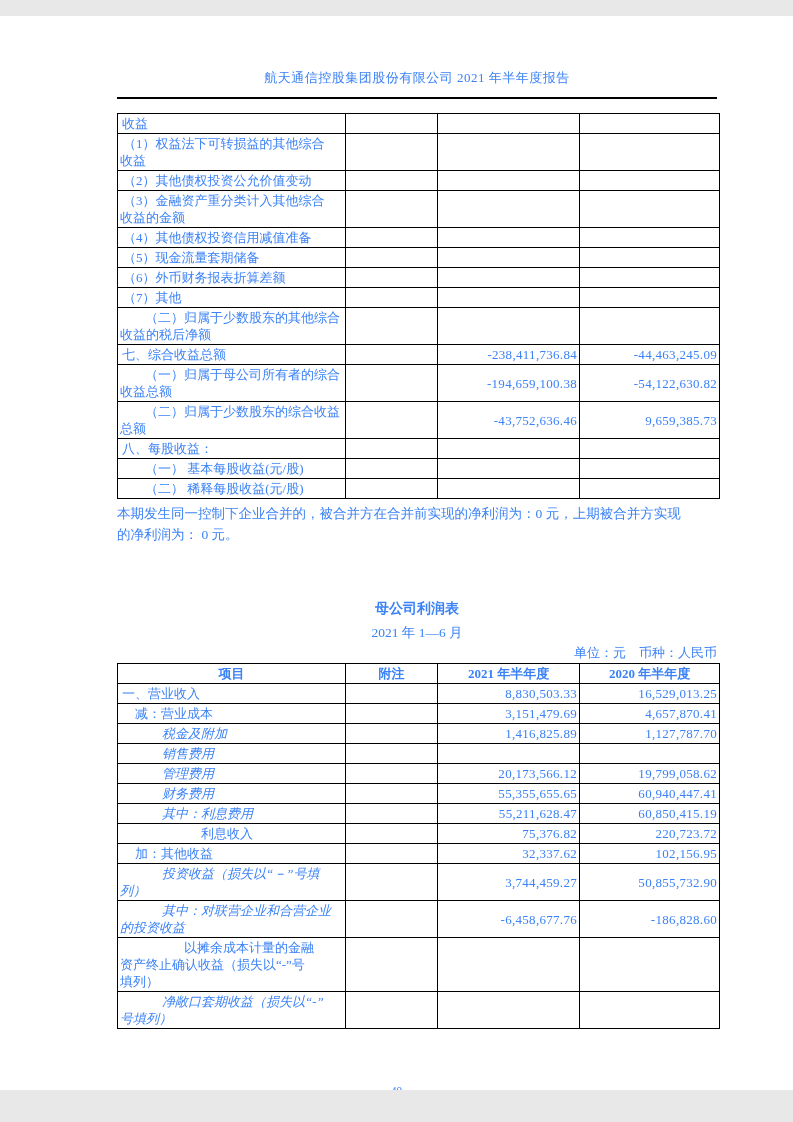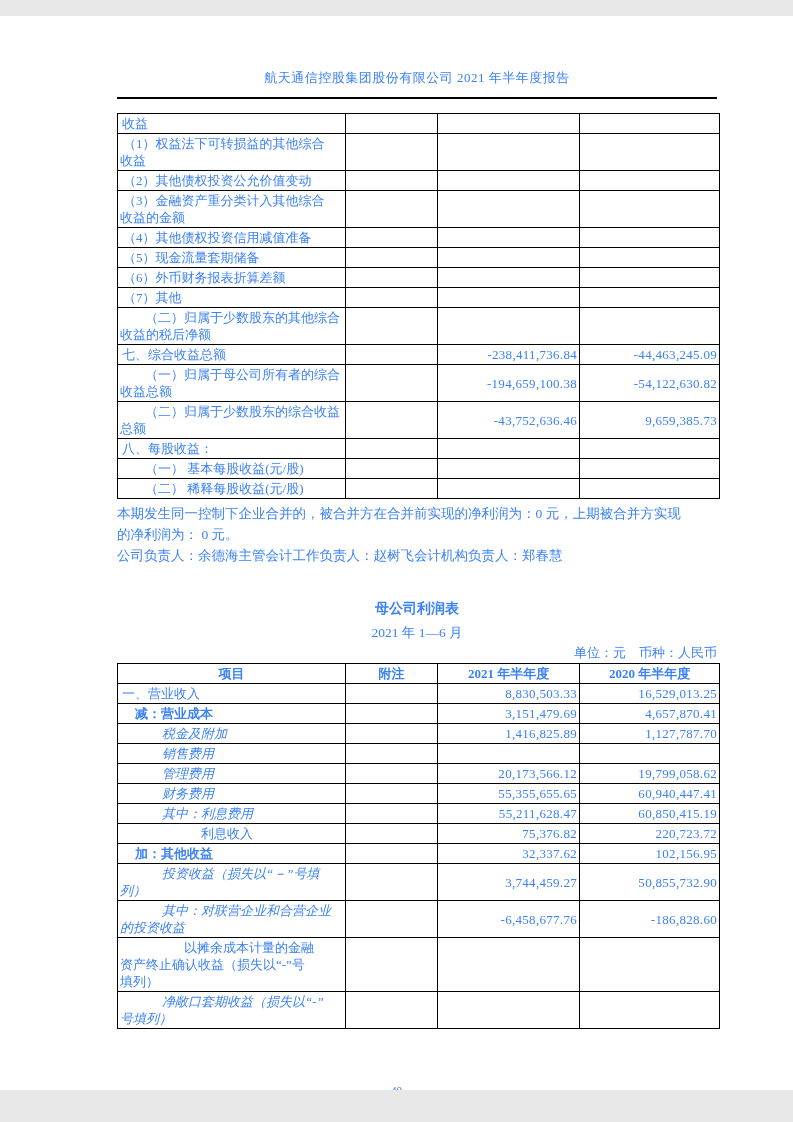--- a/index.html
+++ b/index.html
@@ -23,21 +23,21 @@
   table.fin td, table.fin th{
     border:1px solid #000;padding:1px 2px;line-height:17px;
     vertical-align:middle;overflow:hidden;
   }
   table.fin th{font-weight:bold;text-align:center;white-space:nowrap;}
   td.label{text-align:left;white-space:pre-wrap;word-break:break-all;}
   td.num{text-align:right;padding-right:5px;white-space:nowrap;letter-spacing:.3px;}
   td.note{}
   .ind-0{text-indent:2px;}
   .ind-1{text-indent:3px;}
-  .ind-2{text-indent:15px;font-weight:bold;}
+  .ind-2{text-indent:15px;}
   .ind-3{text-indent:25px;}
   .ind-4{text-indent:42px;font-style:italic;}
   .ind-5{text-indent:64px;}
   .ind-6{text-indent:81px;}
   .t1{position:absolute;left:117px;top:97px;}
   .notes-block{
     position:absolute;left:117px;top:487px;width:604px;
     font-size:13.5px;line-height:21px;
   }
   .merger-note{white-space:pre-wrap;margin:0;}
@@ -170,21 +170,20 @@
           <td class="note"></td>
           <td class="num"></td>
           <td class="num"></td>
         </tr>
       </tbody>
   </table>
 
   <div class="notes-block">
     <p class="merger-note">本期发生同一控制下企业合并的，被合并方在合并前实现的净利润为：0 元，上期被合并方实现
 的净利润为： 0 元。</p>
-    <p class="officers-note">公司负责人：余德海主管会计工作负责人：赵树飞会计机构负责人：郑春慧</p>
   </div>
 
   <div class="statement-title">母公司利润表</div>
   <div class="statement-period">2021 年 1—6 月</div>
   <div class="unit-line">单位：元　币种：人民币</div>
 
   <table class="fin t2">
     <colgroup>
       <col style="width:228px">
         <col style="width:92px">

